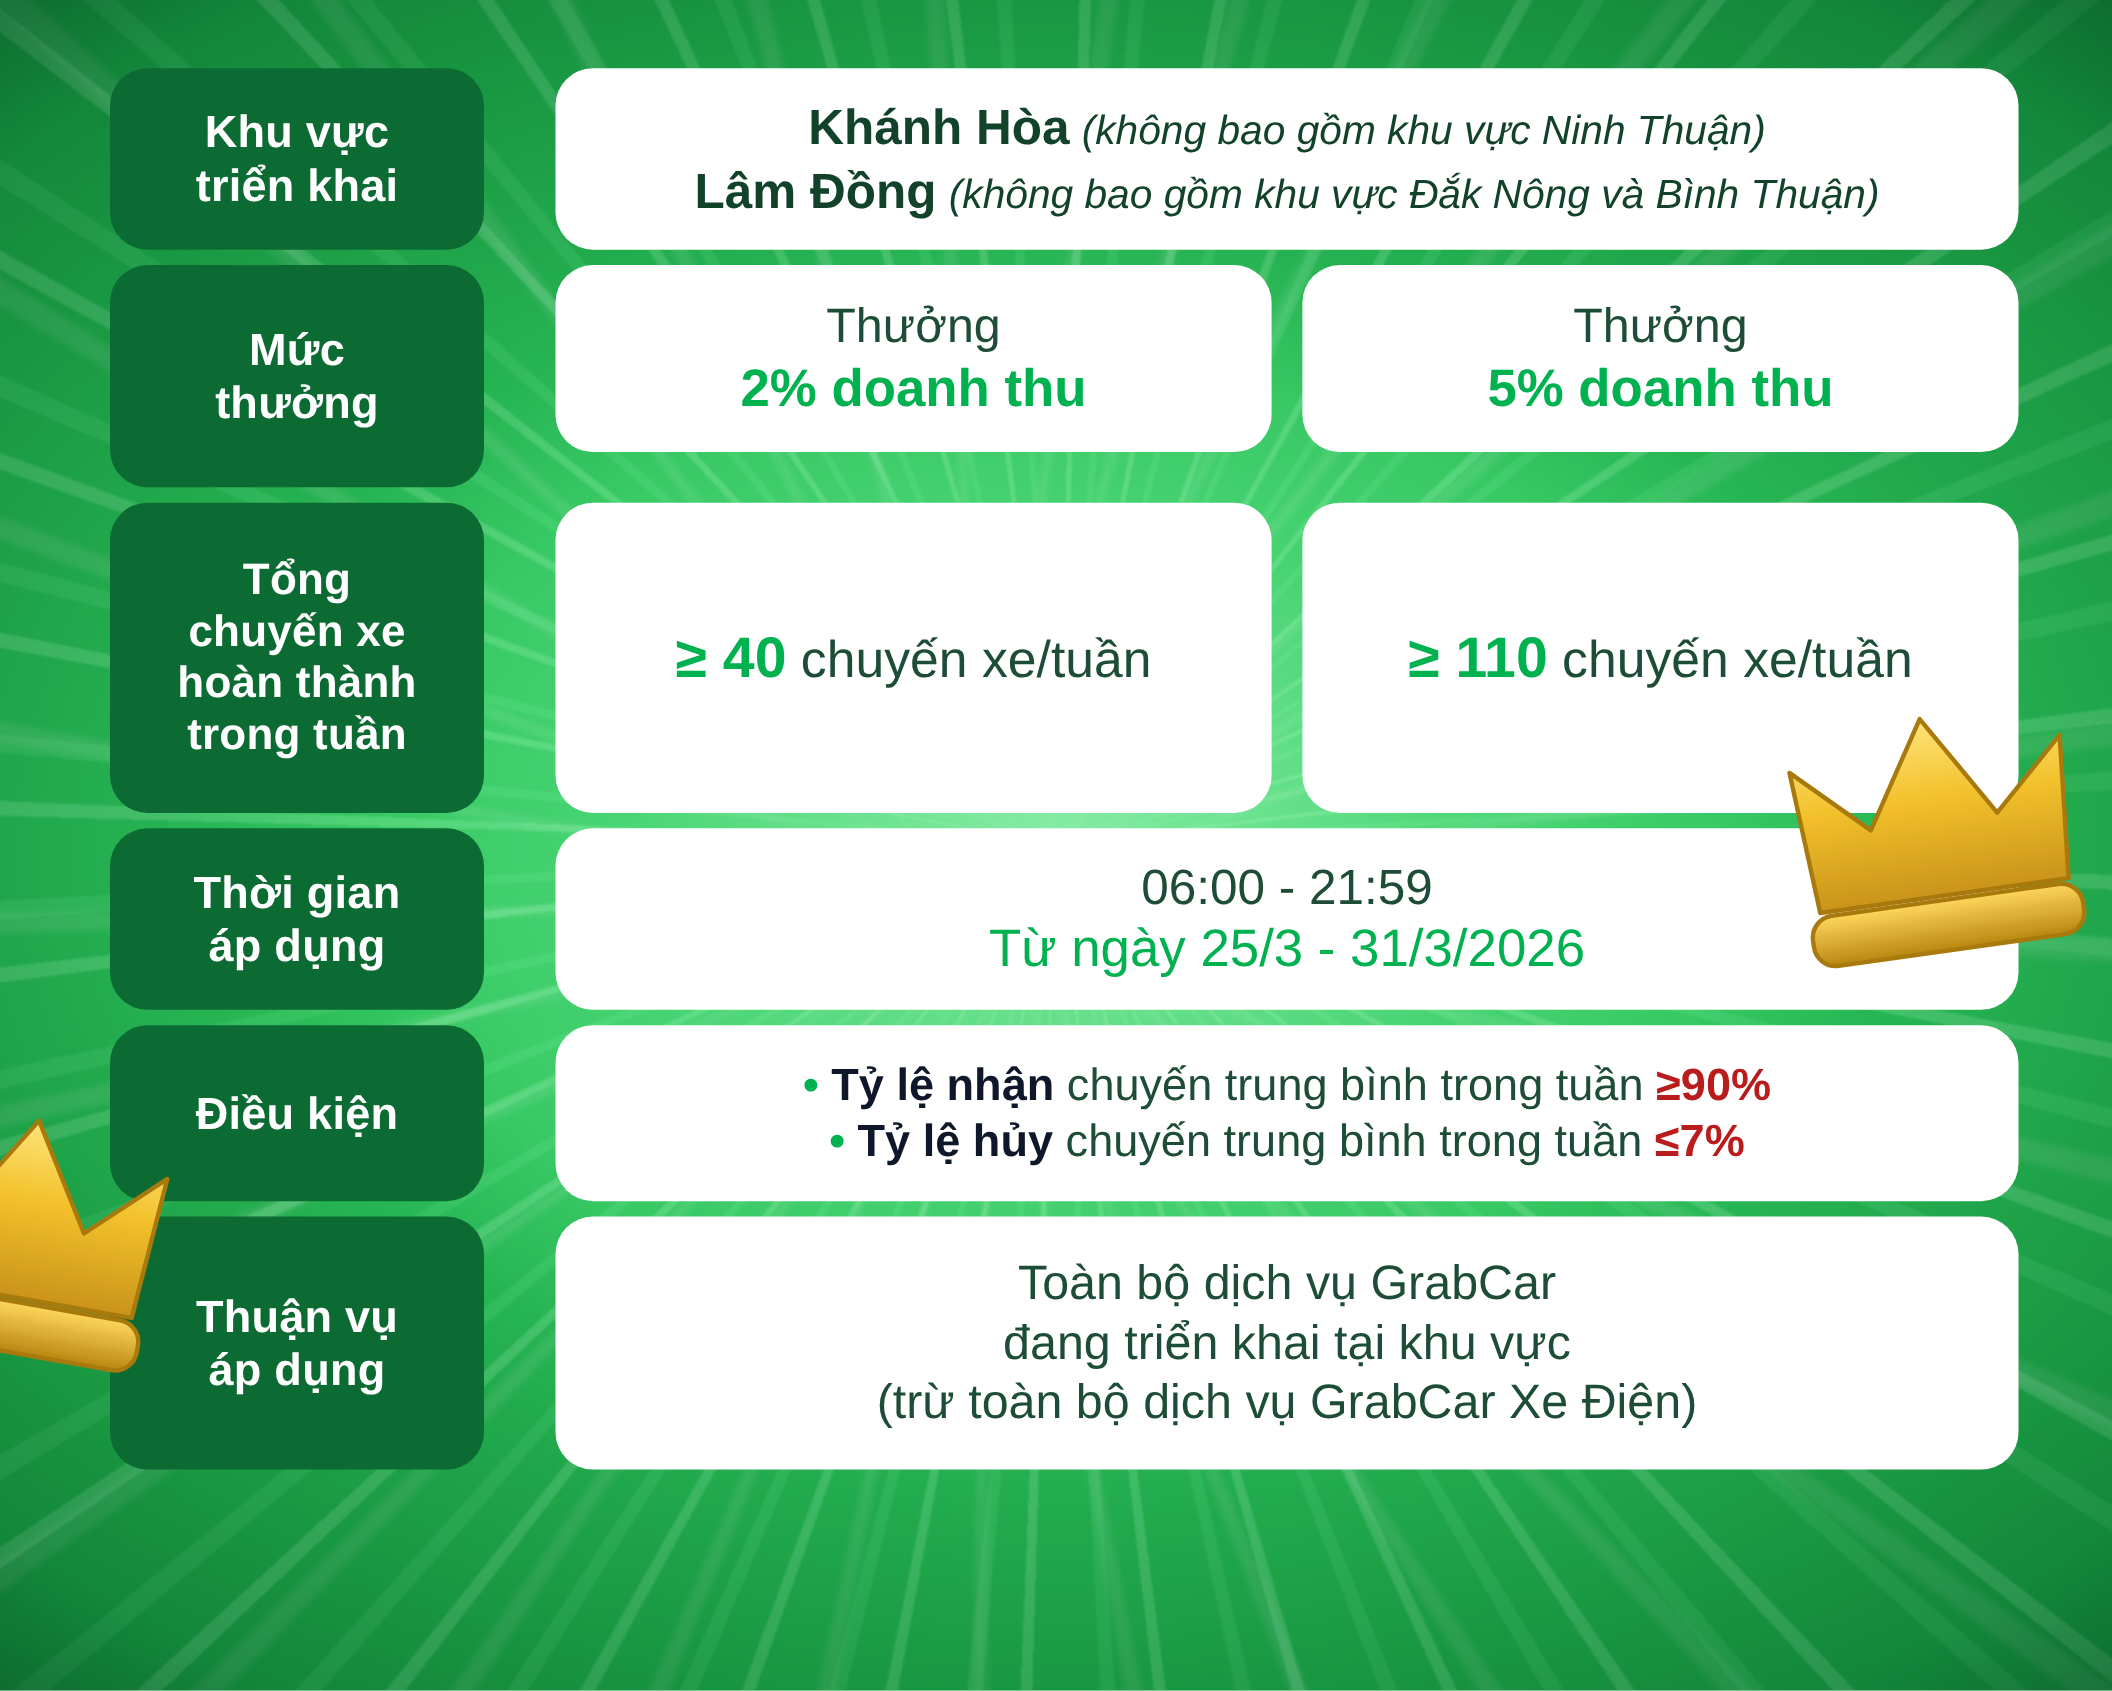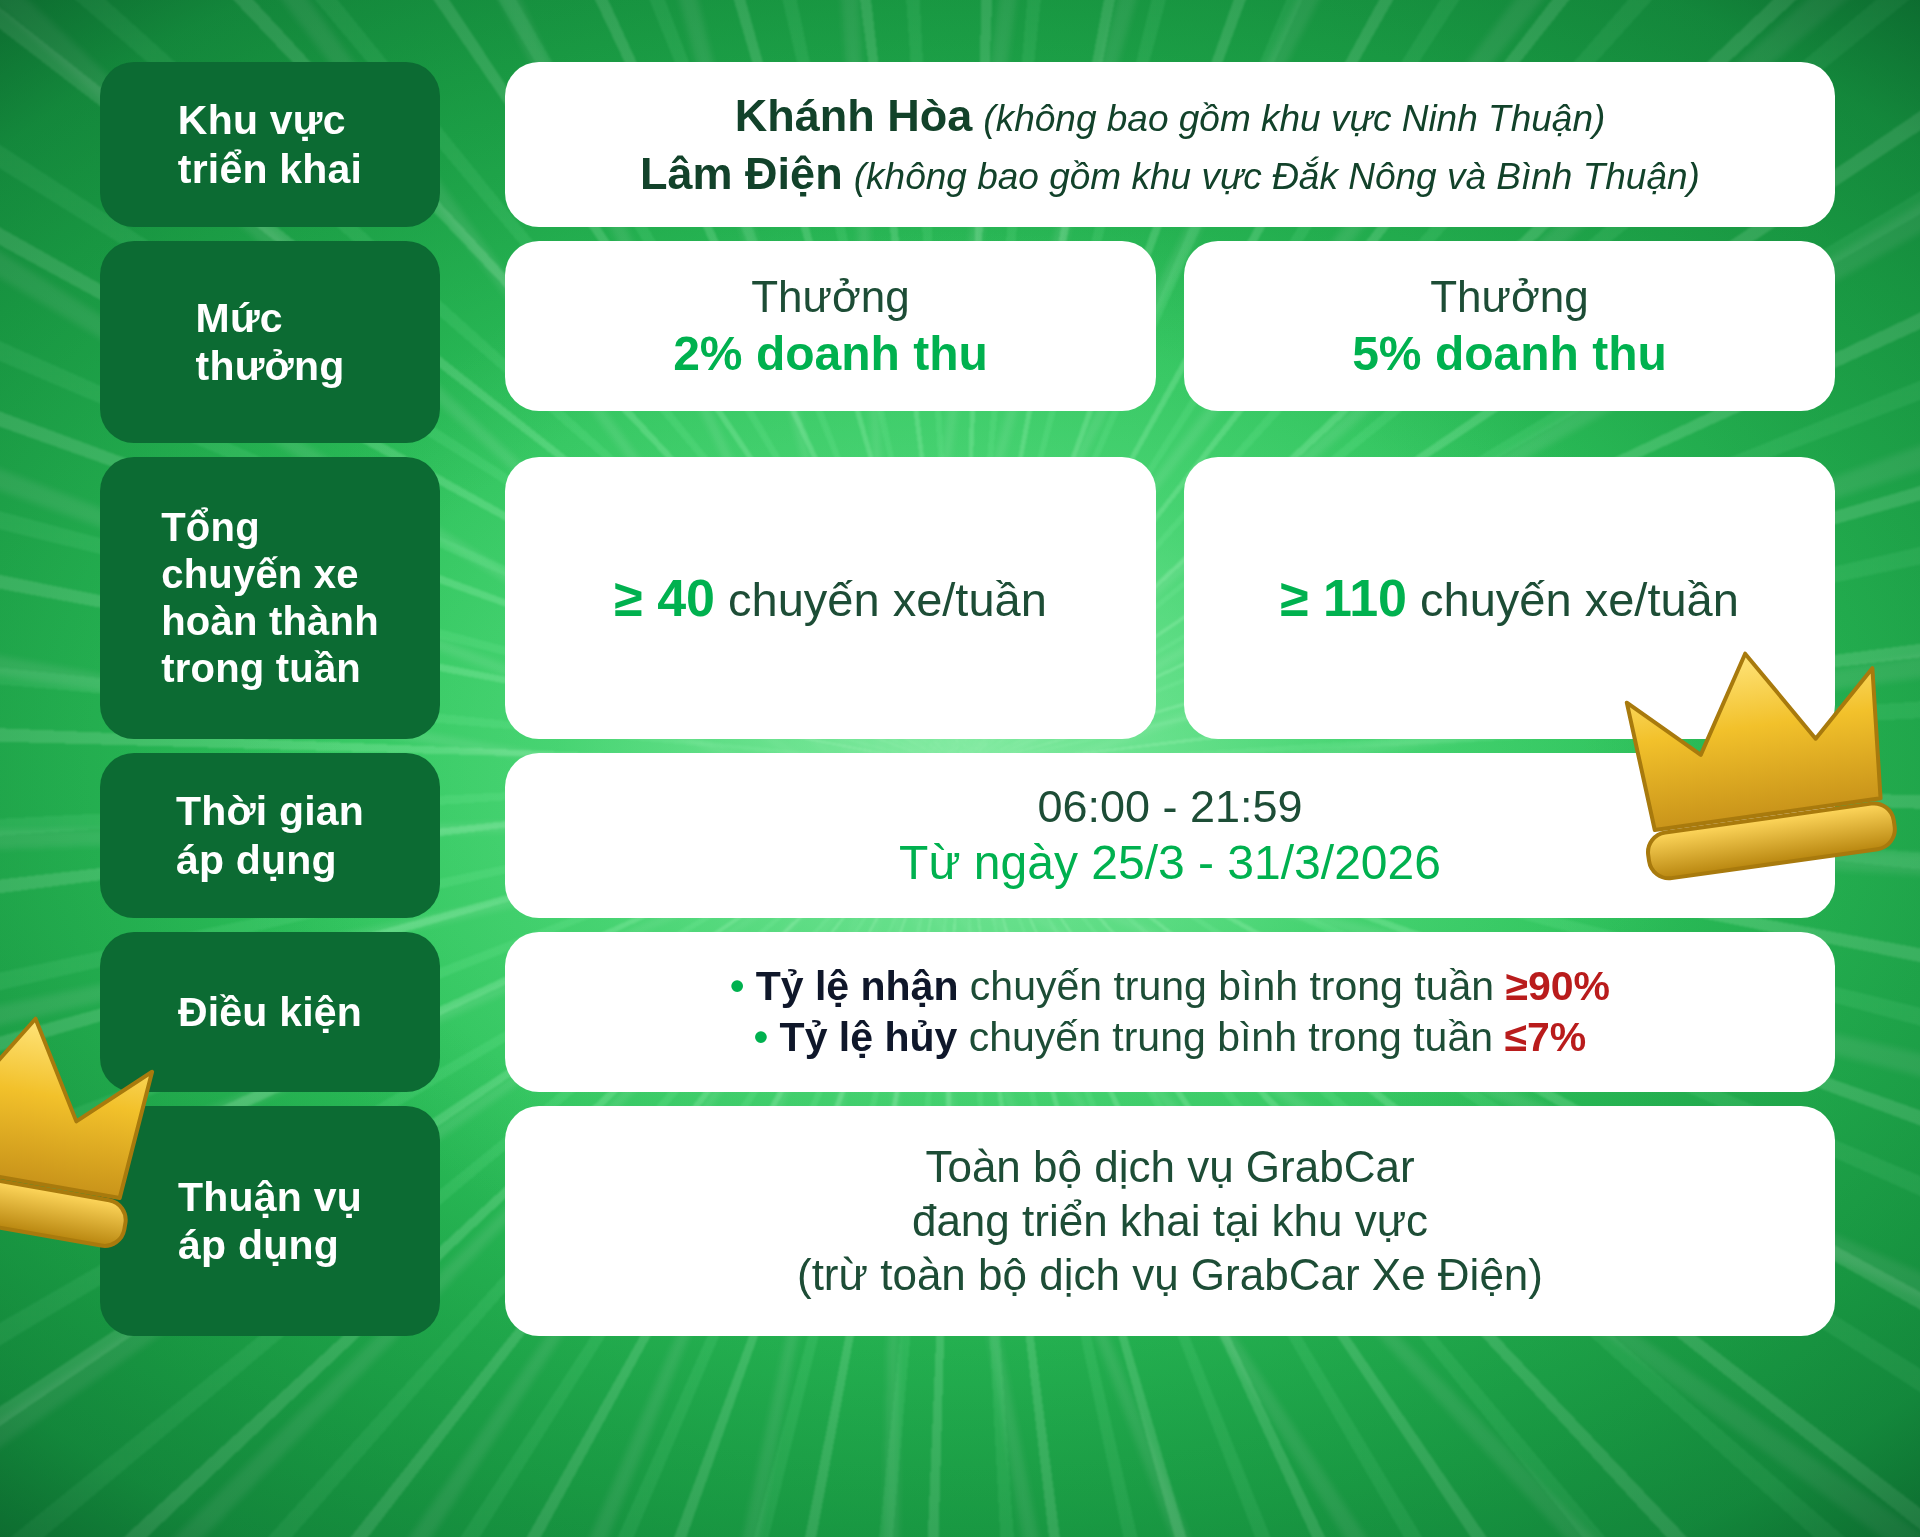--- a/index.html
+++ b/index.html
@@ -75,21 +75,21 @@
 
   .label {
     width: 340px;
     flex: 0 0 340px;
     background: #0c6b33;
     border-radius: 34px;
     color: #ffffff;
     display: flex;
     align-items: center;
     justify-content: center;
-    text-align: left;
+    text-align: center;
     font-weight: bold;
     font-size: 41px;
     line-height: 1.18;
     letter-spacing: .2px;
     padding: 16px 10px;
   }
 
   .cells { flex: 1 1 auto; display: flex; gap: 28px; padding-left: 37px; }
 
   .card {
@@ -165,21 +165,21 @@
           <span>triển khai</span>
         </span>
       </div>
       <div class="cells">
         <div class="card">
           <div class="line1">
             <b>Khánh Hòa</b>
             <i>(không bao gồm khu vực Ninh Thuận)</i>
           </div>
           <div class="line1">
-            <b>Lâm Điện</b>
+            <b>Lâm Đồng</b>
             <i>(không bao gồm khu vực Đắk Nông và Bình Thuận)</i>
           </div>
         </div>
       </div>
     </div>
 
     <div class="row r2">
       <div class="label">
         <span>
           <span>Mức</span><br>

